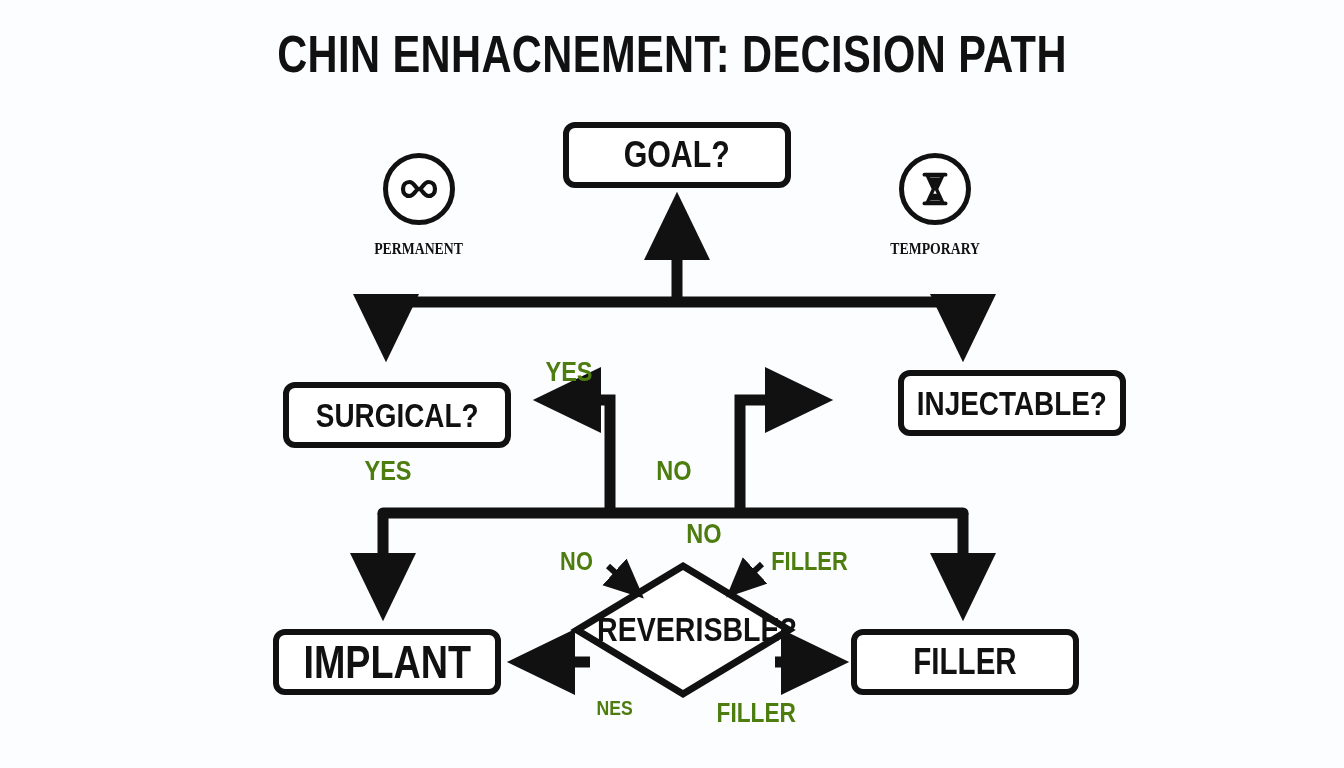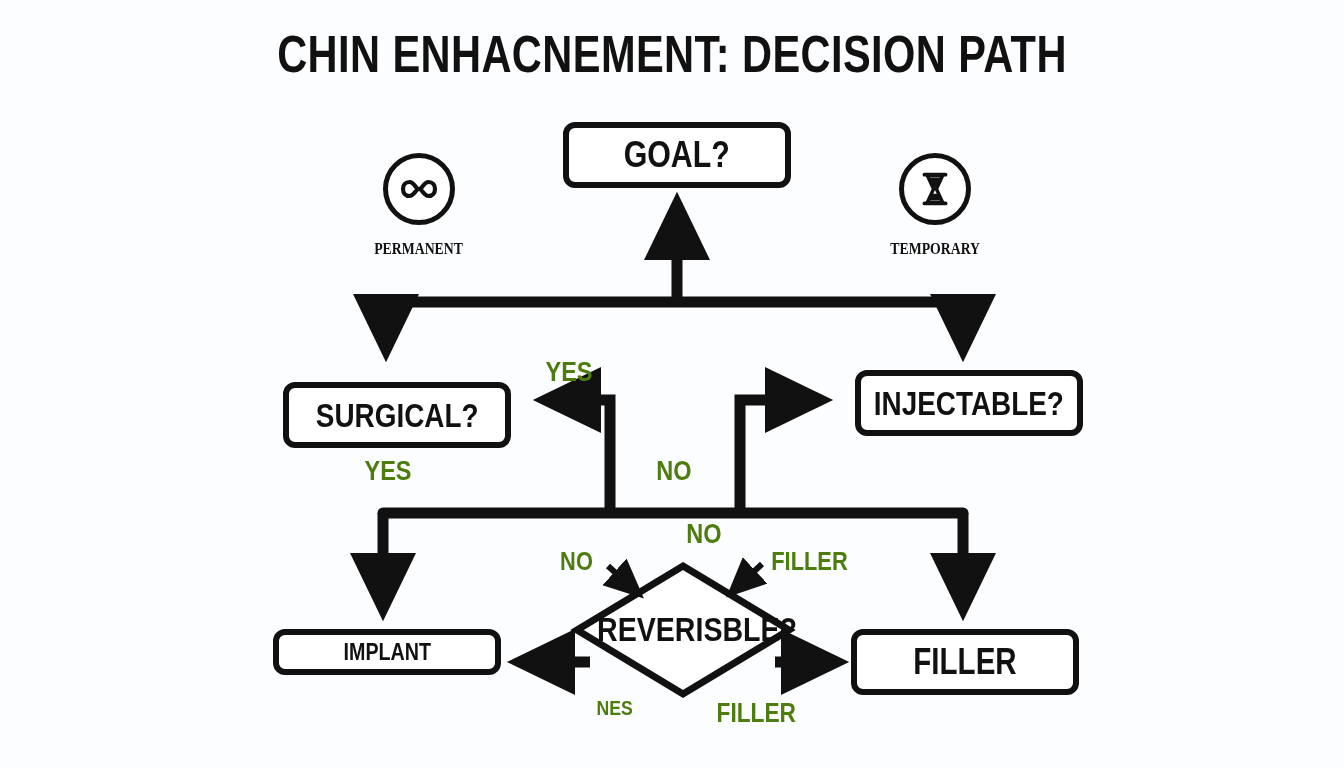--- a/index.html
+++ b/index.html
@@ -48,22 +48,22 @@
     font-weight: 700;
     font-family: "Liberation Sans", sans-serif;
   }
   .node span {
     display: inline-block;
     transform: scaleX(0.82);
     white-space: nowrap;
   }
   .node-goal { left: 563px; top: 122px; width: 228px; height: 66px; font-size: 37px; }
   .node-surgical { left: 283px; top: 370px; width: 228px; height: 66px; font-size: 34px; margin-top: 12px; }
-  .node-injectable { left: 855px; top: 370px; width: 228px; height: 66px; font-size: 34px; }
-  .node-implant { left: 273px; top: 629px; width: 228px; height: 46px; font-size: 24px; }
+  .node-injectable { left: 898px; top: 370px; width: 228px; height: 66px; font-size: 34px; }
+  .node-implant { left: 273px; top: 629px; width: 228px; height: 66px; font-size: 46px; }
   .node-filler { left: 851px; top: 629px; width: 228px; height: 66px; font-size: 36px; }
 
   .badge {
     position: absolute;
     width: 72px;
     height: 72px;
     border: 5px solid #111111;
     border-radius: 50%;
     box-sizing: border-box;
     background: #ffffff;

